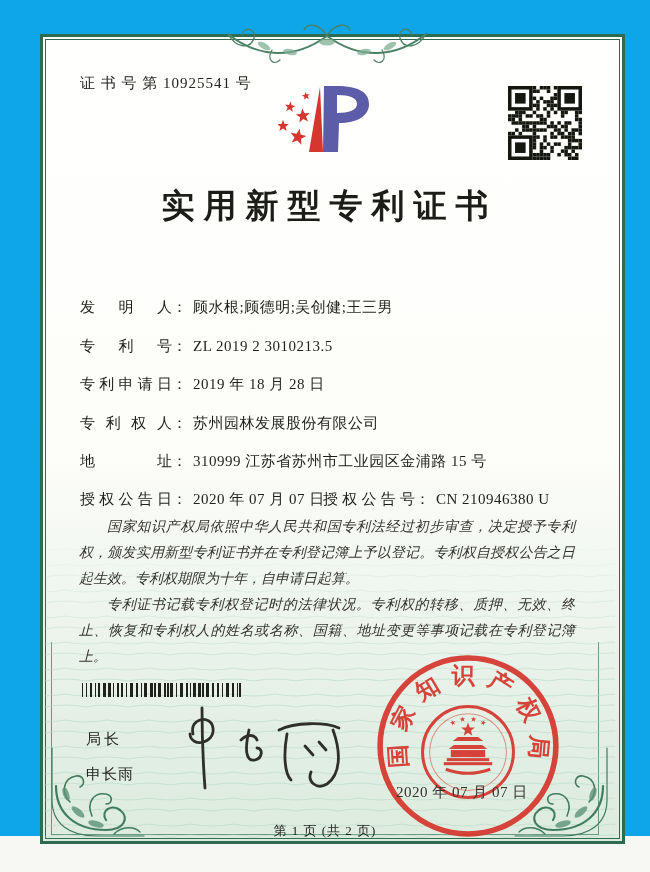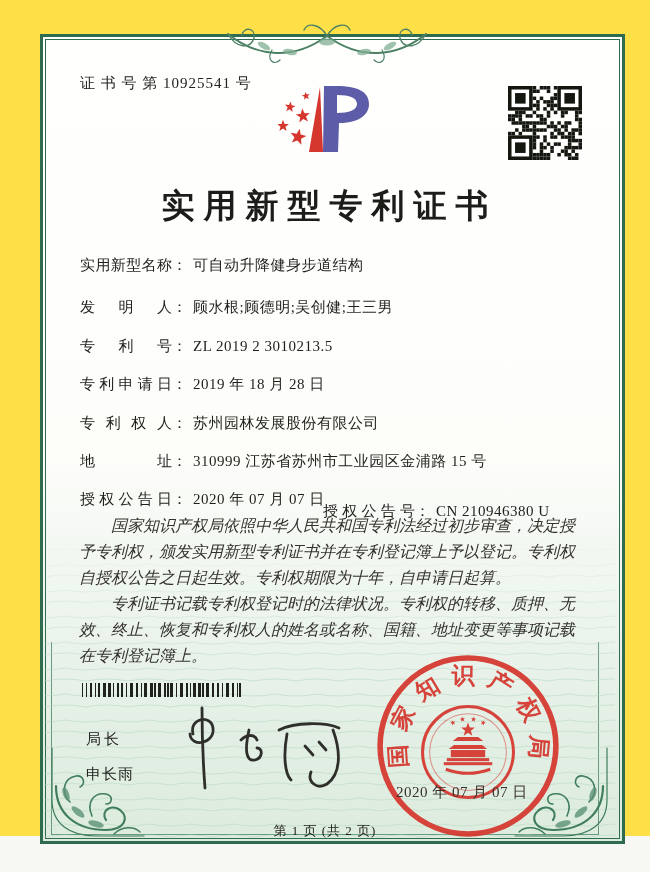--- a/index.html
+++ b/index.html
@@ -1,18 +1,18 @@
 <!DOCTYPE html>
 <html><head>
 <meta charset="utf-8">
 <style>
   html,body{margin:0;padding:0;}
   body{width:650px;height:872px;overflow:hidden;background:#f7f7f4;
        font-family:"Liberation Serif","DejaVu Serif",serif;}
-  .page{position:relative;width:650px;height:836px;background:#fde047;}
+  .page{position:relative;width:650px;height:836px;background:#0ea5e9;}
 
   
   .frame{position:absolute;left:40px;top:34px;width:579px;height:804px;
          border:3px solid #2e6b4f;
          background:linear-gradient(180deg,#fffffe 0%,#fdfdfa 52%,#f0f6f0 68%,#e3efe5 86%,#ddecdf 100%);}
   .frame::after{content:"";position:absolute;inset:2px;border:1px solid #2e6b4f;pointer-events:none;}
   .inner-line{position:absolute;left:51px;top:642px;width:546px;height:192px;
               border:1px solid rgba(62,125,92,.75);border-top:none;}
   .waves{position:absolute;left:44px;top:545px;width:571px;height:297px;}
 
@@ -27,25 +27,25 @@
   .logo{position:absolute;left:278px;top:84px;width:100px;height:70px;}
   .qr{position:absolute;left:508px;top:86px;width:74px;height:74px;}
   .title{position:absolute;left:0;right:0;top:184px;text-align:center;
          font-size:33px;font-weight:bold;color:#1c1c18;letter-spacing:9px;text-indent:9px;}
 
   
   .frow{position:absolute;left:80px;font-size:15px;color:#1f1f1b;white-space:nowrap;}
   .flabel{display:inline-block;width:92px;text-align:justify;text-align-last:justify;vertical-align:top;}
   .fcolon{display:inline-block;margin-right:6px;}
   .fvalue{letter-spacing:.5px;}
-  .frow2{position:absolute;left:323px;font-size:15px;color:#1f1f1b;white-space:nowrap;margin-top:12px;}
-
-  
-  .legal{position:absolute;left:79px;top:514px;width:496px;font-size:16px;line-height:26px;
-         color:#34322d;text-align:justify;font-style:italic;font-family:Liberation Mono, monospace;}
+  .frow2{position:absolute;left:323px;font-size:15px;color:#1f1f1b;white-space:nowrap;}
+
+  
+  .legal{position:absolute;left:79px;top:514px;width:496px;font-size:14px;line-height:26px;
+         color:#34322d;text-align:justify;font-style:italic;}
   .legal p{margin:0;text-indent:2em;}
 
   
   .barcode{position:absolute;left:82px;top:683px;width:162px;height:14px;font-size:0;}
   .barcode span{display:inline-block;height:100%;background:#20231d;vertical-align:top;}
   .director-title{position:absolute;left:86px;top:730px;font-size:15px;color:#23231f;letter-spacing:3px;}
   .director-name{position:absolute;left:86px;top:765px;font-size:15px;color:#23231f;letter-spacing:1px;}
   .sig{position:absolute;left:175px;top:700px;width:180px;height:96px;}
   .seal{position:absolute;left:371px;top:649px;width:194px;height:194px;opacity:.92;}
   .seal-date{position:absolute;left:396px;top:783px;font-size:15px;color:#37322c;letter-spacing:.5px;}
@@ -307,23 +307,20 @@
       <rect x="49.33333333333333" y="0" width="24.666666666666664" height="24.666666666666664" fill="#14170f"></rect>
       <rect x="52.857142857142854" y="3.5238095238095237" width="17.61904761904762" height="17.61904761904762" fill="#fff"></rect>
       <rect x="56.38095238095238" y="7.0476190476190474" width="10.571428571428571" height="10.571428571428571" fill="#14170f"></rect>
       <rect x="0" y="49.33333333333333" width="24.666666666666664" height="24.666666666666664" fill="#14170f"></rect>
       <rect x="3.5238095238095237" y="52.857142857142854" width="17.61904761904762" height="17.61904761904762" fill="#fff"></rect>
       <rect x="7.0476190476190474" y="56.38095238095238" width="10.571428571428571" height="10.571428571428571" fill="#14170f"></rect>
     </svg>
 
   <div class="title">实用新型专利证书</div>
 
-  <div class="frow" style="top:256px">
-    <span class="flabel">实用新型名称</span><span class="fcolon">：</span><span class="fvalue">可自动升降健身步道结构</span>
-  </div>
   <div class="frow" style="top:298px">
     <span class="flabel">发明人</span><span class="fcolon">：</span><span class="fvalue">顾水根;顾德明;吴创健;王三男</span>
   </div>
   <div class="frow" style="top:337px">
     <span class="flabel">专利号</span><span class="fcolon">：</span><span class="fvalue">ZL 2019 2 3010213.5</span>
   </div>
   <div class="frow" style="top:375px">
     <span class="flabel">专利申请日</span><span class="fcolon">：</span><span class="fvalue">2019 年 18 月 28 日</span>
   </div>
   <div class="frow" style="top:414px">

